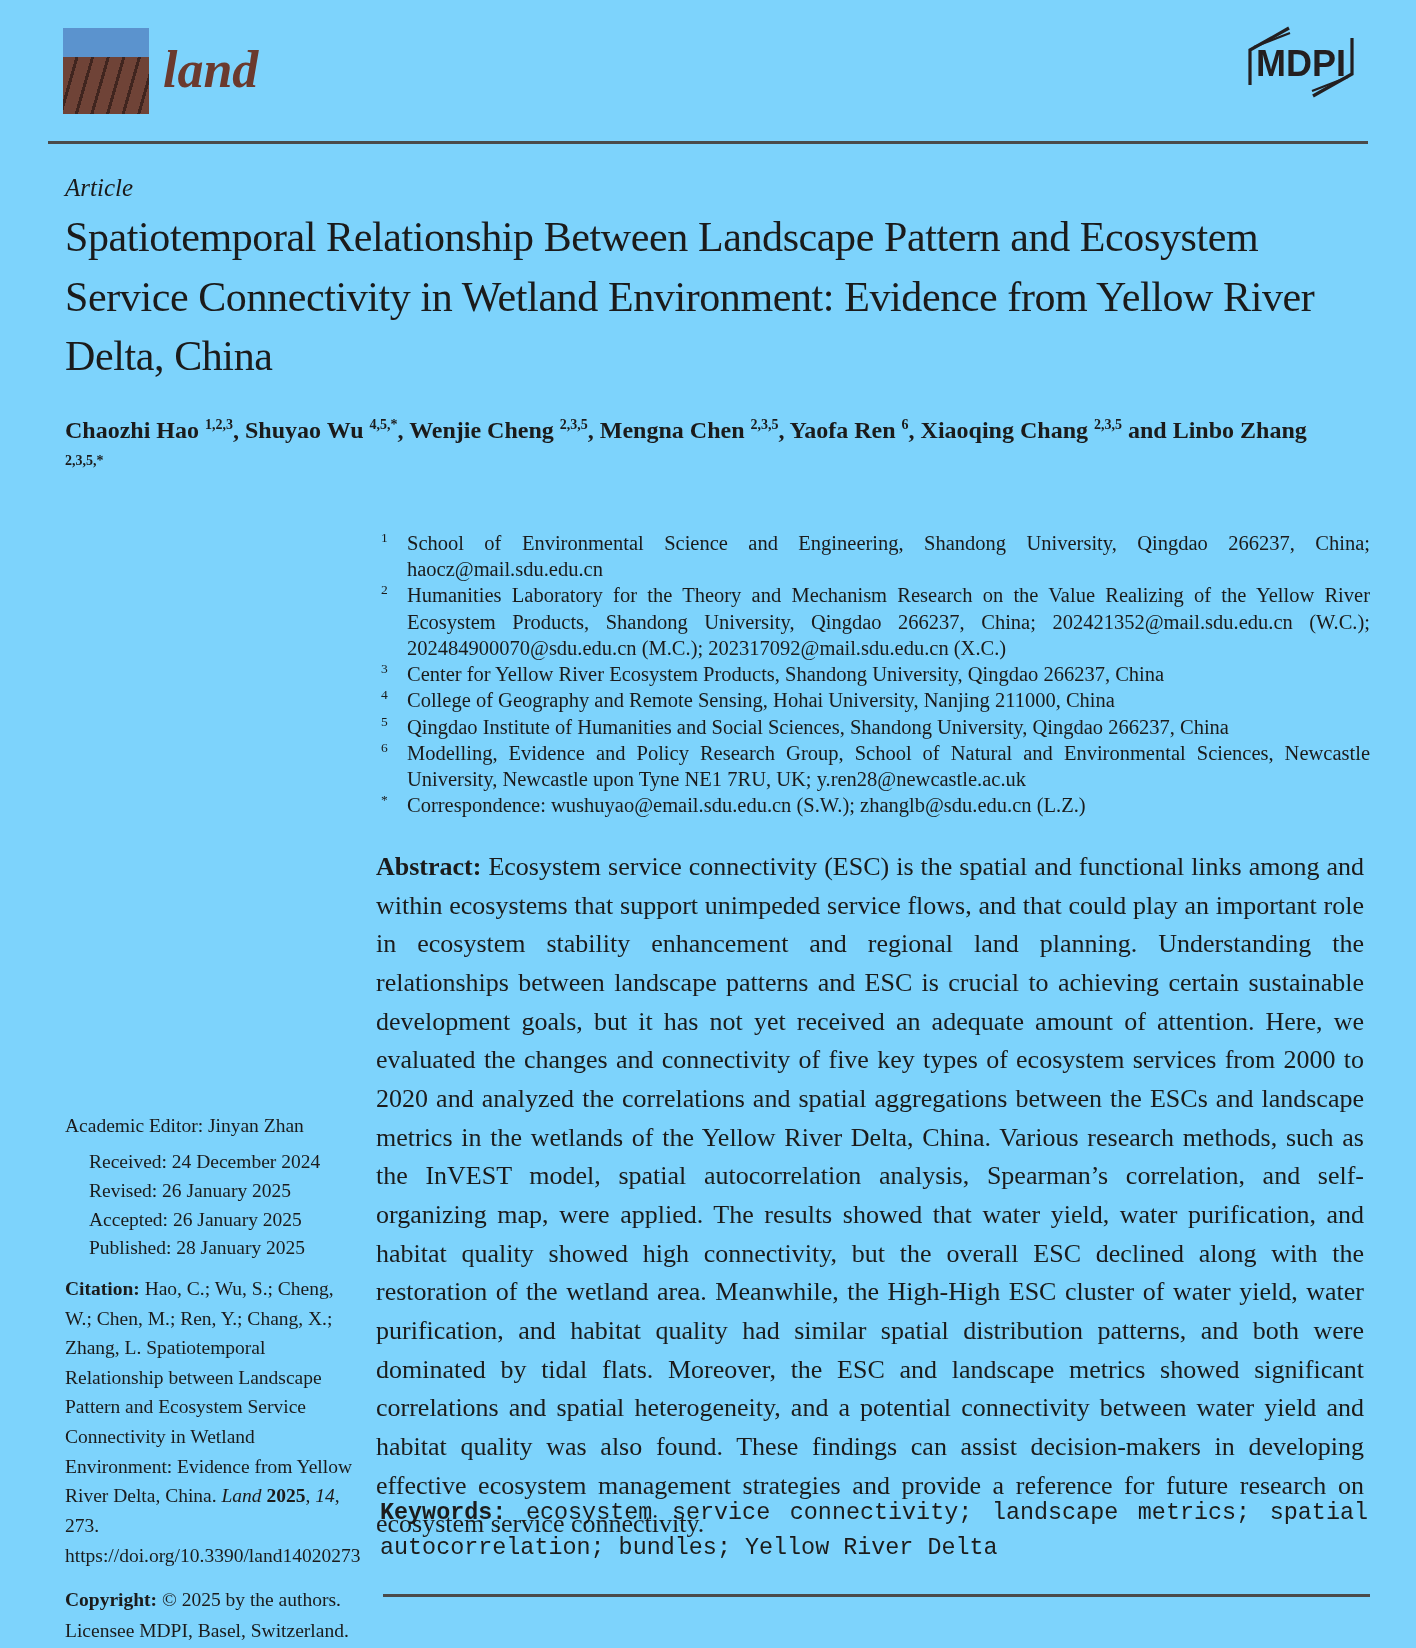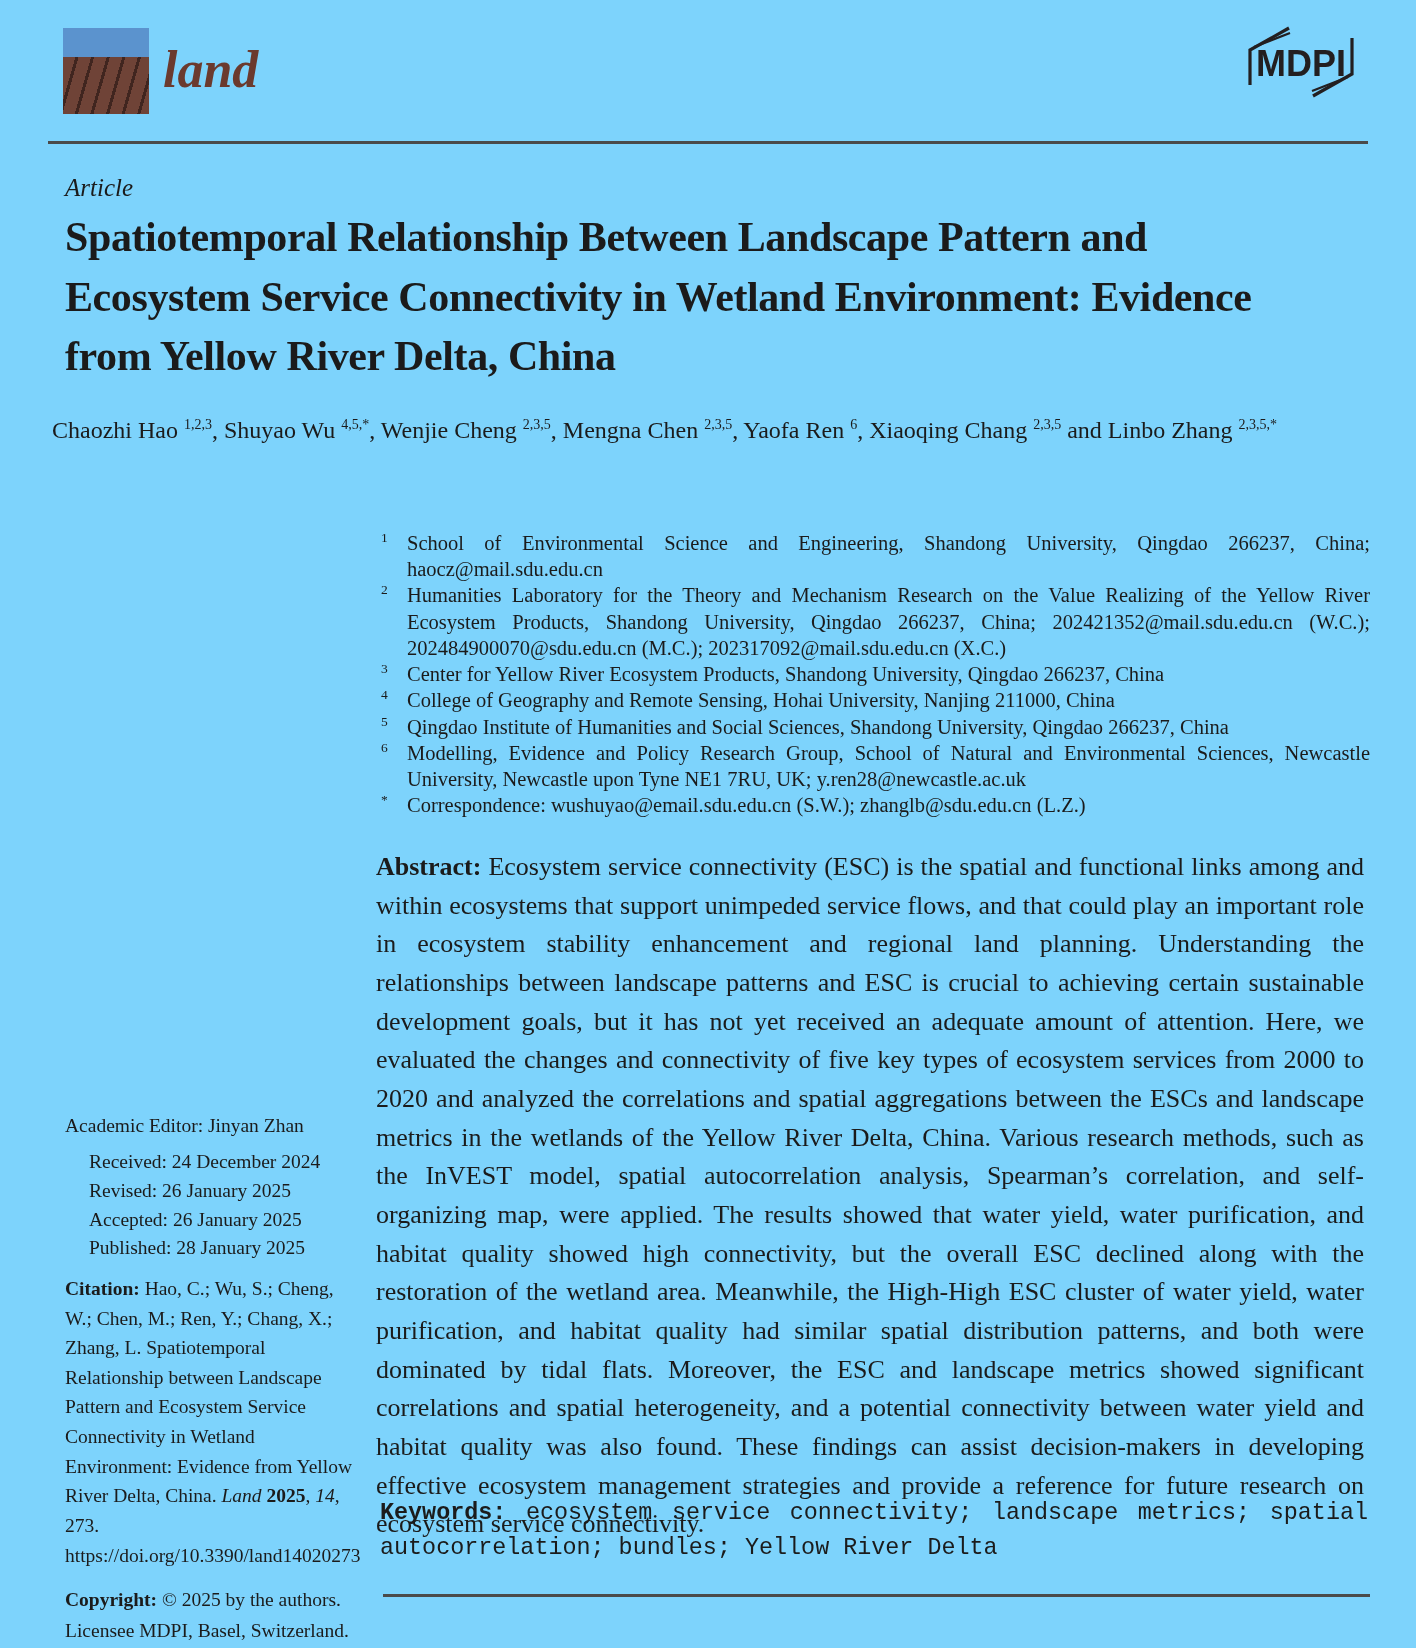--- a/index.html
+++ b/index.html
@@ -23,25 +23,25 @@
     font-size:52px; font-style:italic; font-weight:bold; color:#6b3a2e;
     letter-spacing:0px;
   }
   .mdpi-logo { position:absolute; left:1242px; top:23px; width:118px; height:78px; }
   .top-rule { position:absolute; left:48px; top:141px; width:1320px; height:3px; background:#4a4a4a; }
 
   
   .article-type { position:absolute; left:65px; top:174px; font-size:25px; font-style:italic; }
   .title {
     position:absolute; left:65px; top:208px; width:1255px;
-    font-size:42px; font-weight:bold; line-height:1.42; letter-spacing:-0.4px;
+    font-size:42px; font-weight:normal; line-height:1.42; letter-spacing:-0.4px;
   }
   .authors {
-    position:absolute; left:52px; top:412px; width:1245px;
-    font-size:24px; font-weight:normal; line-height:1.5;
+    position:absolute; left:65px; top:412px; width:1245px;
+    font-size:24px; font-weight:bold; line-height:1.5;
   }
   .authors sup { font-size:14px; }
 
   
   .affiliations {
     position:absolute; left:380px; top:530px; width:990px;
     font-size:20.5px; line-height:1.28; text-align:justify;
   }
   .aff-item { position:relative; padding-left:27px; }
   .aff-marker { position:absolute; left:1px; top:-1px; font-size:13.5px; }

